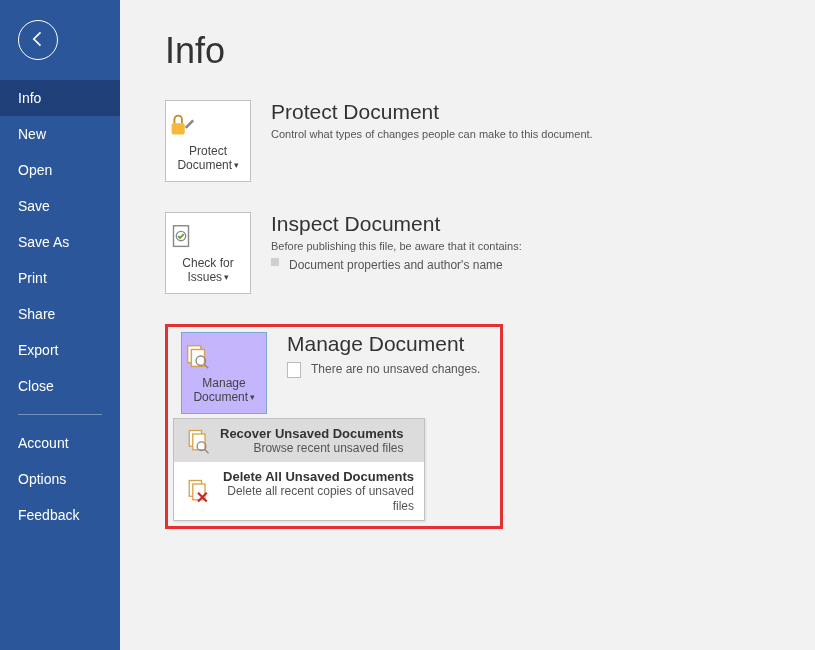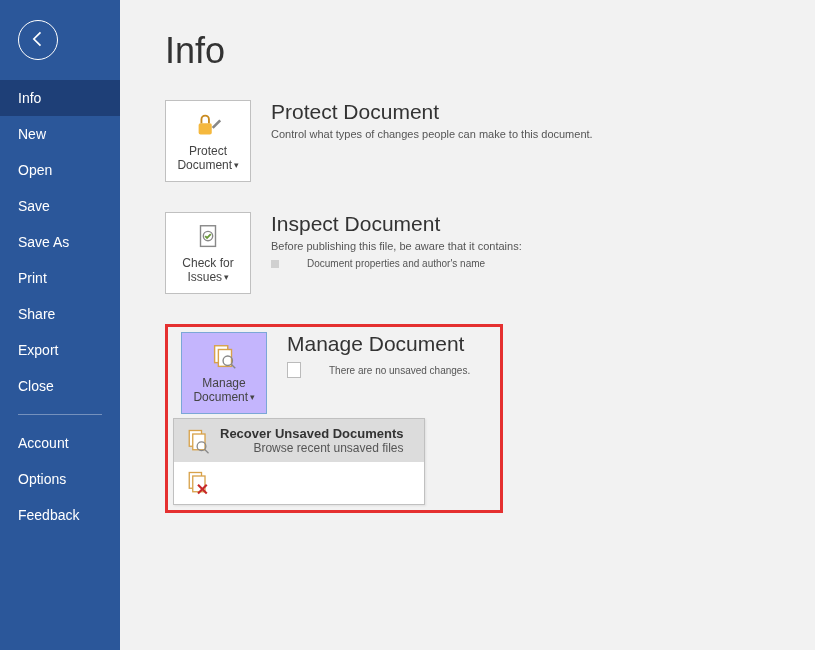--- a/index.html
+++ b/index.html
@@ -59,21 +59,21 @@
       gap: 20px;
       margin-bottom: 30px;
     }
     .tile {
       width: 86px;
       height: 82px;
       border: 1px solid #c0c0c0;
       background: #fff;
       display: flex;
       flex-direction: column;
-      align-items: center;
+      align-items: flex-start;
       justify-content: center;
       font-size: 12px;
       color: #444;
       text-align: center;
       cursor: pointer;
       line-height: 1.2;
     }
     .tile.selected {
       background: #c4b5fd;
       border-color: #7ba7d7;
@@ -96,23 +96,22 @@
       color: #333;
       font-weight: 400;
       margin-bottom: 4px;
     }
     .section-body p {
       font-size: 11px;
       color: #555;
     }
     .bullet-row {
       display: flex;
-      align-items: center;
-      gap: 28px;
-      font-size: 10px;
+      gap: 10px;
+      font-size: 12px;
       color: #555;
       margin-top: 6px;
     }
     .bullet-marker {
       width: 8px; height: 8px;
       background: #d0d0d0;
     }
     .doc-icon-small {
       width: 14px; height: 16px;
       border: 1px solid #bbb;
@@ -270,17 +269,21 @@
       </div>
       <div class="menu-item">
         <span class="mi-icon">
           <svg viewBox="0 0 32 32">
             <rect x="6" y="4" width="14" height="18" fill="#fff" stroke="#d8a24a" stroke-width="1.5"></rect>
             <rect x="10" y="8" width="14" height="18" fill="#fff" stroke="#d8a24a" stroke-width="1.5"></rect>
             <line x1="16" y1="18" x2="26" y2="28" stroke="#c62828" stroke-width="2.5"></line>
             <line x1="26" y1="18" x2="16" y2="28" stroke="#c62828" stroke-width="2.5"></line>
           </svg>
         </span>
+        <span class="mi-text">
+          <div class="mi-title">Delete All Unsaved Documents</div>
+          <div class="mi-desc">Delete all recent copies of unsaved files</div>
+        </span>
       </div>
     </div>
   </div>
 
 </div>
 
 </body></html>

